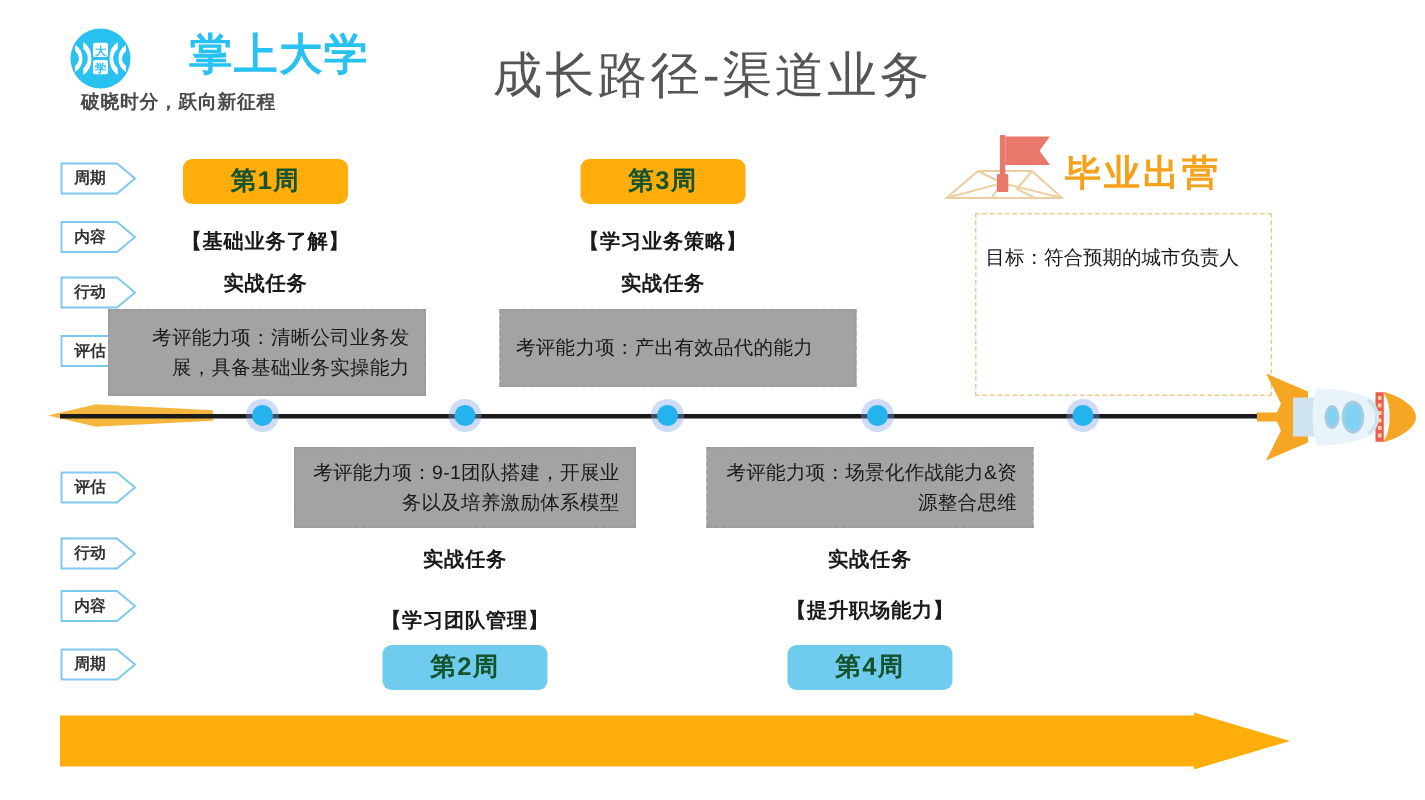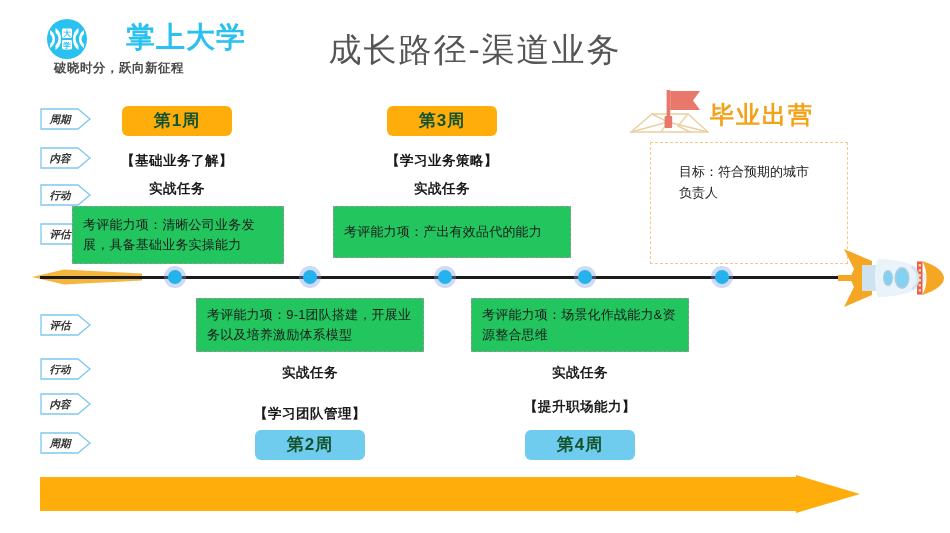--- a/index.html
+++ b/index.html
@@ -85,21 +85,20 @@
     position: absolute;
     left: 0;
     top: 0;
     width: 40px;
     height: 22px;
     line-height: 22px;
     text-align: center;
     font-size: 10.5px;
     color: #333;
     font-weight: bold;
-    font-style: italic;
   }
 
   
   .week-pill {
     position: absolute;
     height: 30px;
     line-height: 30px;
     border-radius: 6px;
     text-align: center;
     color: #14532d;
@@ -126,24 +125,25 @@
     font-weight: bold;
     color: #1a1a1a;
     letter-spacing: 0.5px;
   }
 
   
   .assess-box {
     position: absolute;
     box-sizing: border-box;
     border: 1.4px dashed #9a9a9a;
-    background: #22c55e;
+    background: #a3a3a3;
     display: flex;
     align-items: center;
     padding: 6px 10px;
+    text-align: right;
   }
   .assess-box span {
     font-size: 13px;
     color: #1a1a1a;
     line-height: 20px;
     letter-spacing: 0.2px;
   }
 
   
   #timeline-axis {
@@ -207,21 +207,21 @@
   }
   #grad-box {
     position: absolute;
     left: 650px;
     top: 142px;
     width: 198px;
     height: 122px;
     box-sizing: border-box;
     border: 1.4px dashed #F2C98B;
     background: #ffffff;
-    padding: 18px 28px;
+    padding: 18px 6px;
   }
   #grad-box span {
     font-size: 13px;
     color: #1a1a1a;
     line-height: 21px;
   }
 
   
   #bottom-banner {
     position: absolute;

